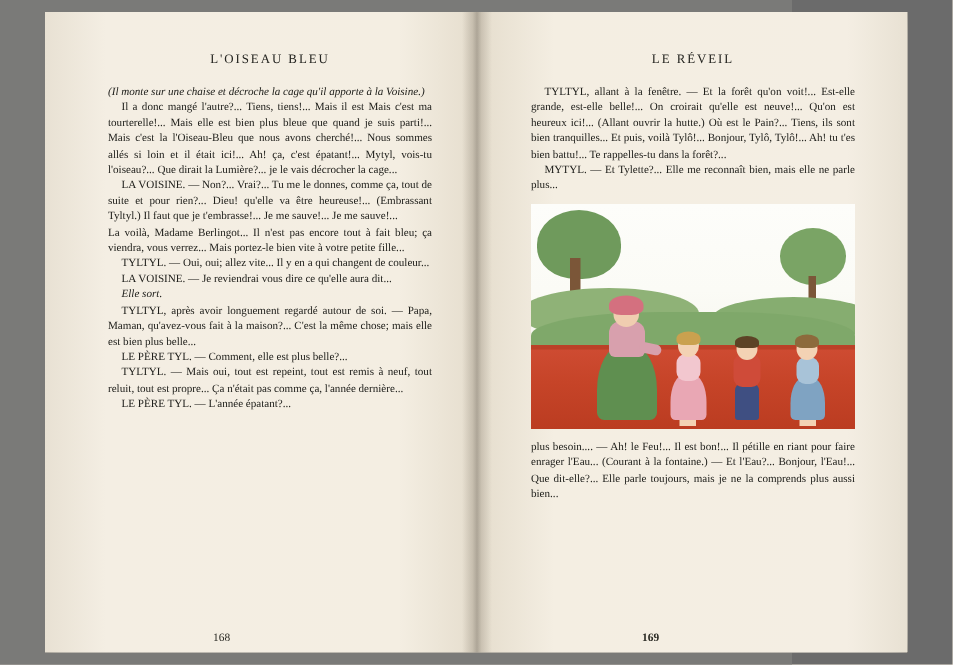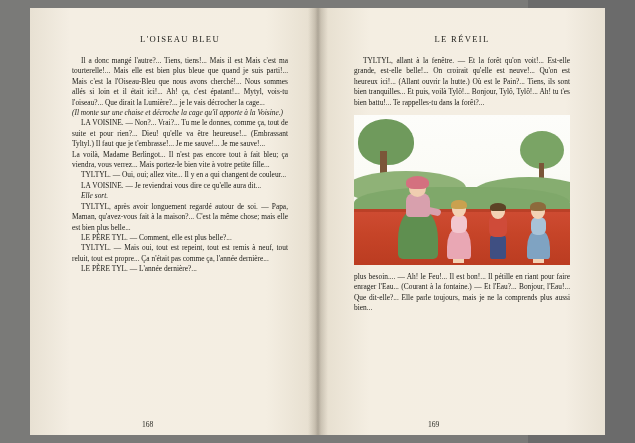--- a/index.html
+++ b/index.html
@@ -68,21 +68,21 @@
     text-indent:0;
     margin:5px 0 5px 0;
     font-size:7.4px;
   }
   .folio{
     position:absolute;bottom:6px;
     font-size:7.6px;
     color:#2a2a24;
   }
   .folio.left{left:112px;}
-  .folio.right{left:398px;}
+  .folio.right{left:398px;font-weight:bold;}
 
   
   .illus{
     position:relative;
     width:216px;height:150px;
     margin:7px 0 7px 0;
     overflow:hidden;
     background:#fdfdfb;
   }
   .sky{position:absolute;left:0;top:0;width:100%;height:96px;
@@ -161,41 +161,42 @@
 
 <div id="page">
   <div class="book">
     <div class="leaf left"></div>
     <div class="leaf right"></div>
     <div class="gutter"></div>
 
     <div class="col left">
       <div class="runhead">L'Oiseau Bleu</div>
 
+      <p class="t noind" style="font-style:italic">(Il monte sur une chaise et décroche la cage qu'il apporte à la Voisine.)</p>
       <p class="t">Il a donc mangé l'autre?... Tiens, tiens!... Mais il est Mais c'est ma tourterelle!... Mais elle est bien plus bleue que quand je suis parti!... Mais c'est la l'Oiseau-Bleu que nous avons cherché!... Nous sommes allés si loin et il était ici!... Ah! ça, c'est épatant!... Mytyl, vois-tu l'oiseau?... Que dirait la Lumière?... je le vais décrocher la cage...</p>
-      <p class="t noind" style="font-style:italic">(Il monte sur une chaise et décroche la cage qu'il apporte à la Voisine.)</p>
       <p class="t">LA VOISINE. — Non?... Vrai?... Tu me le donnes, comme ça, tout de suite et pour rien?... Dieu! qu'elle va être heureuse!... (Embrassant Tyltyl.) Il faut que je t'embrasse!... Je me sauve!... Je me sauve!...</p>
 
       <p class="t noind">La voilà, Madame Berlingot... Il n'est pas encore tout à fait bleu; ça viendra, vous verrez... Mais portez-le bien vite à votre petite fille...</p>
       <p class="t">TYLTYL. — Oui, oui; allez vite... Il y en a qui changent de couleur...</p>
       <p class="t">LA VOISINE. — Je reviendrai vous dire ce qu'elle aura dit...</p>
 
       <p class="t stage">Elle sort.</p>
 
       <p class="t">TYLTYL, après avoir longuement regardé autour de soi. — Papa, Maman, qu'avez-vous fait à la maison?... C'est la même chose; mais elle est bien plus belle...</p>
       <p class="t">LE PÈRE TYL. — Comment, elle est plus belle?...</p>
       <p class="t">TYLTYL. — Mais oui, tout est repeint, tout est remis à neuf, tout reluit, tout est propre... Ça n'était pas comme ça, l'année dernière...</p>
-      <p class="t">LE PÈRE TYL. — L'année dernière?...</p>
+      <p class="t">LE PÈRE TYL. — L'année épatant?...</p>
     </div>
     <div class="folio left">168</div>
 
     <div class="col right">
       <div class="runhead">Le Réveil</div>
 
       <p class="t">TYLTYL, allant à la fenêtre. — Et la forêt qu'on voit!... Est-elle grande, est-elle belle!... On croirait qu'elle est neuve!... Qu'on est heureux ici!... (Allant ouvrir la hutte.) Où est le Pain?... Tiens, ils sont bien tranquilles... Et puis, voilà Tylô!... Bonjour, Tylô, Tylô!... Ah! tu t'es bien battu!... Te rappelles-tu dans la forêt?...</p>
+      <p class="t">MYTYL. — Et Tylette?... Elle me reconnaît bien, mais elle ne parle plus...</p>
 
       <div class="illus">
         <div class="sky"></div>
         <div class="tree"></div>
         <div class="trunk"></div>
         <div class="tree2"></div>
         <div class="trunk2"></div>
         <div class="hedge2"></div>
         <div class="hedge3"></div>
         <div class="hedge"></div>

